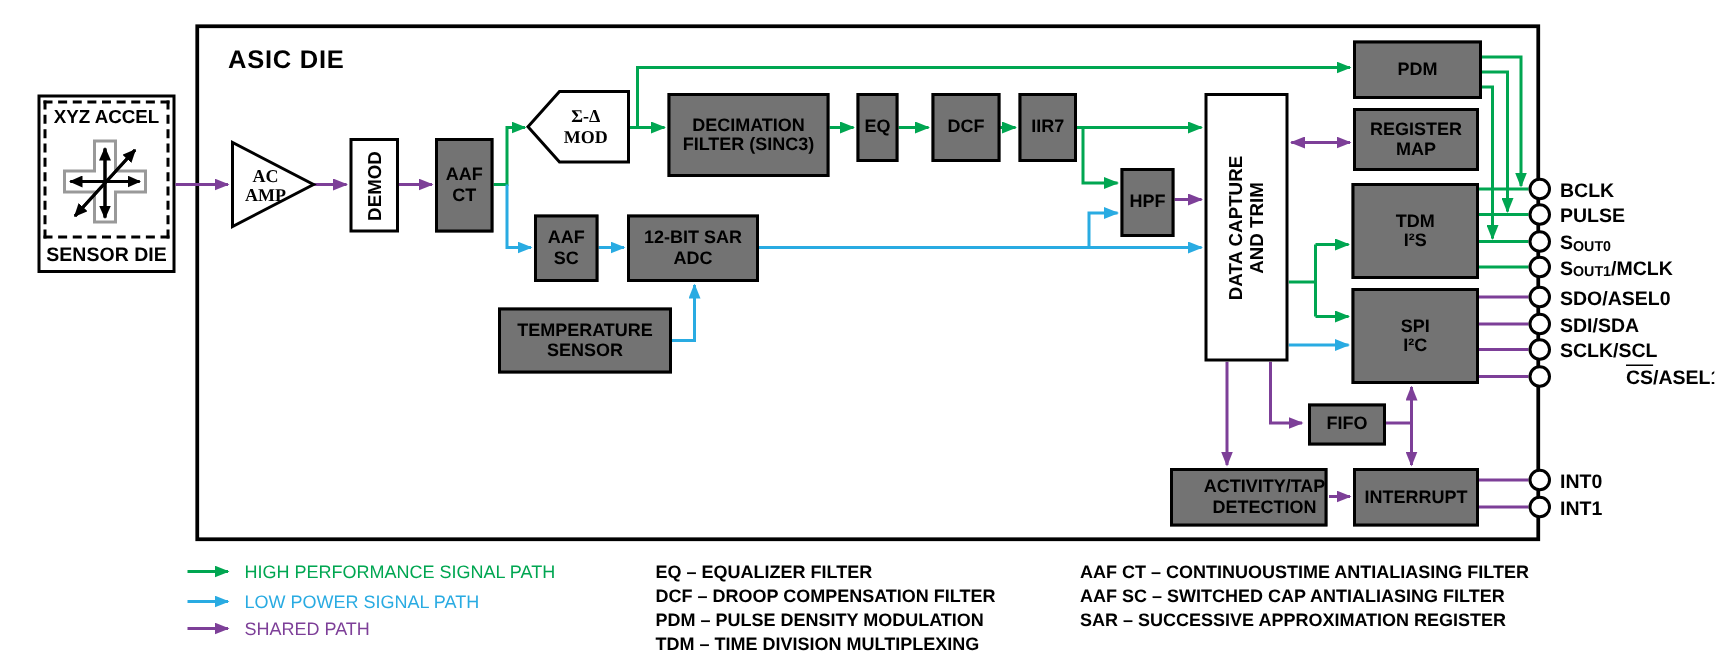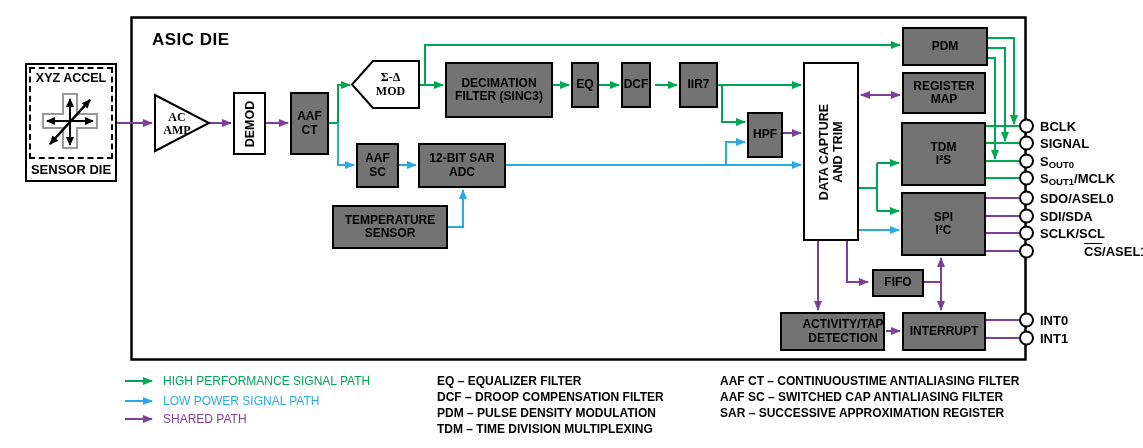--- a/index.html
+++ b/index.html
@@ -150,21 +150,21 @@
   <div class="vblk" style="left:803px;top:62px;width:56px;height:179px;">
     <span>DATA CAPTURE
 AND TRIM</span>
     </div>
 
   <div class="blk" style="left:290px;top:92px;width:39px;height:63px;">AAF
 CT</div>
   <div class="blk" style="left:445px;top:62px;width:108px;height:56px;">DECIMATION
 FILTER (SINC3)</div>
   <div class="blk" style="left:571px;top:62px;width:28px;height:46px;">EQ</div>
-  <div class="blk" style="left:621px;top:62px;width:30px;height:46px;">DCF</div>
+  <div class="blk" style="left:621px;top:62px;width:46px;height:46px;">DCF</div>
   <div class="blk" style="left:679px;top:62px;width:39px;height:46px;">IIR7</div>
   <div class="blk" style="left:356px;top:143px;width:43px;height:45px;">AAF
 SC</div>
   <div class="blk" style="left:418px;top:143px;width:88px;height:45px;">12-BIT SAR
 ADC</div>
   <div class="blk" style="left:332px;top:205px;width:116px;height:44px;">TEMPERATURE
 SENSOR</div>
   <div class="blk" style="left:747px;top:112px;width:36px;height:46px;">HPF</div>
   <div class="blk" style="left:902px;top:27px;width:86px;height:39px;">PDM</div>
   <div class="blk" style="left:902px;top:72px;width:84px;height:42px;">REGISTER
@@ -179,21 +179,21 @@
 DETECTION</div>
 
   <div class="pin-label" style="top:117px;">
       <span class="over"></span>
       <span>BCLK</span>
       <span class="sub"></span>
       <span></span>
     </div>
   <div class="pin-label" style="top:134px;">
       <span class="over"></span>
-      <span>SIGNAL</span>
+      <span>PULSE</span>
       <span class="sub"></span>
       <span></span>
     </div>
   <div class="pin-label" style="top:152px;">
       <span class="over"></span>
       <span>S</span>
       <span class="sub">OUT0</span>
       <span></span>
     </div>
   <div class="pin-label" style="top:169px;">

